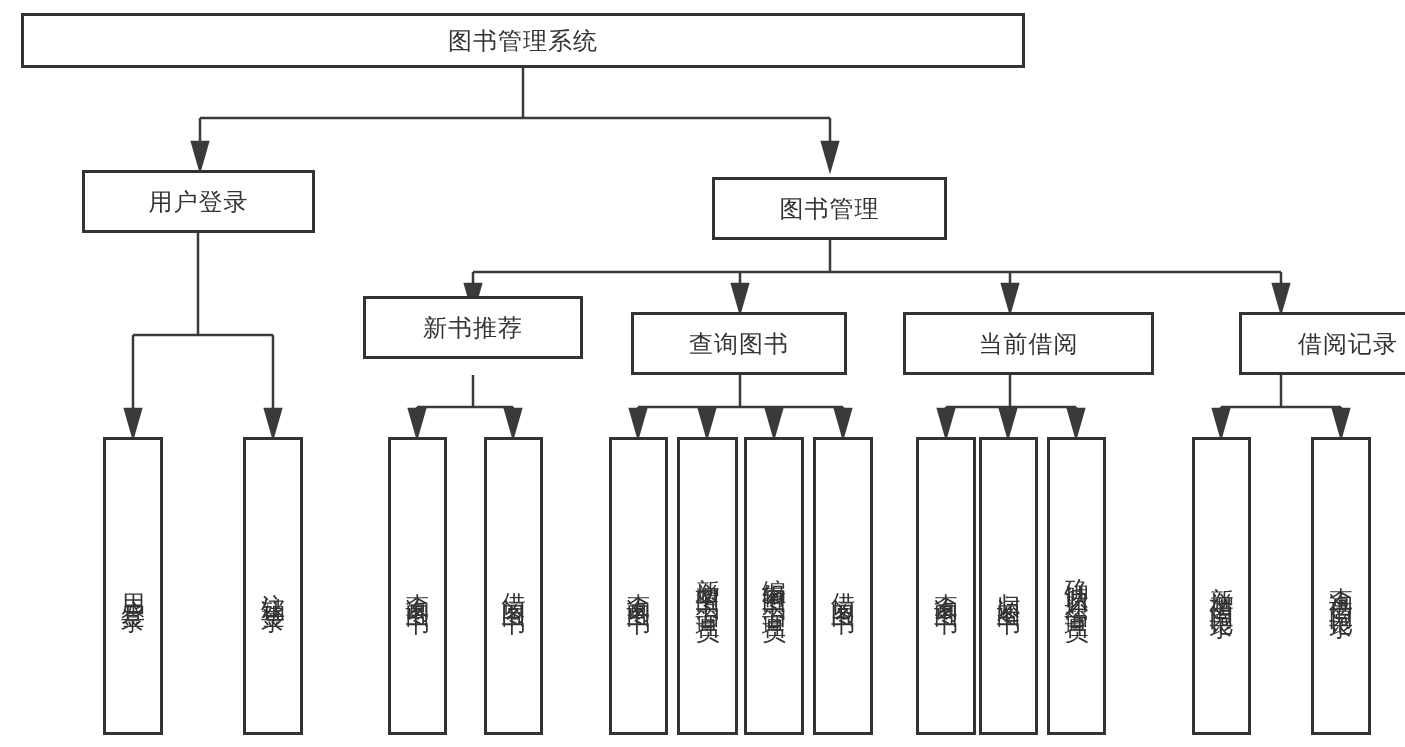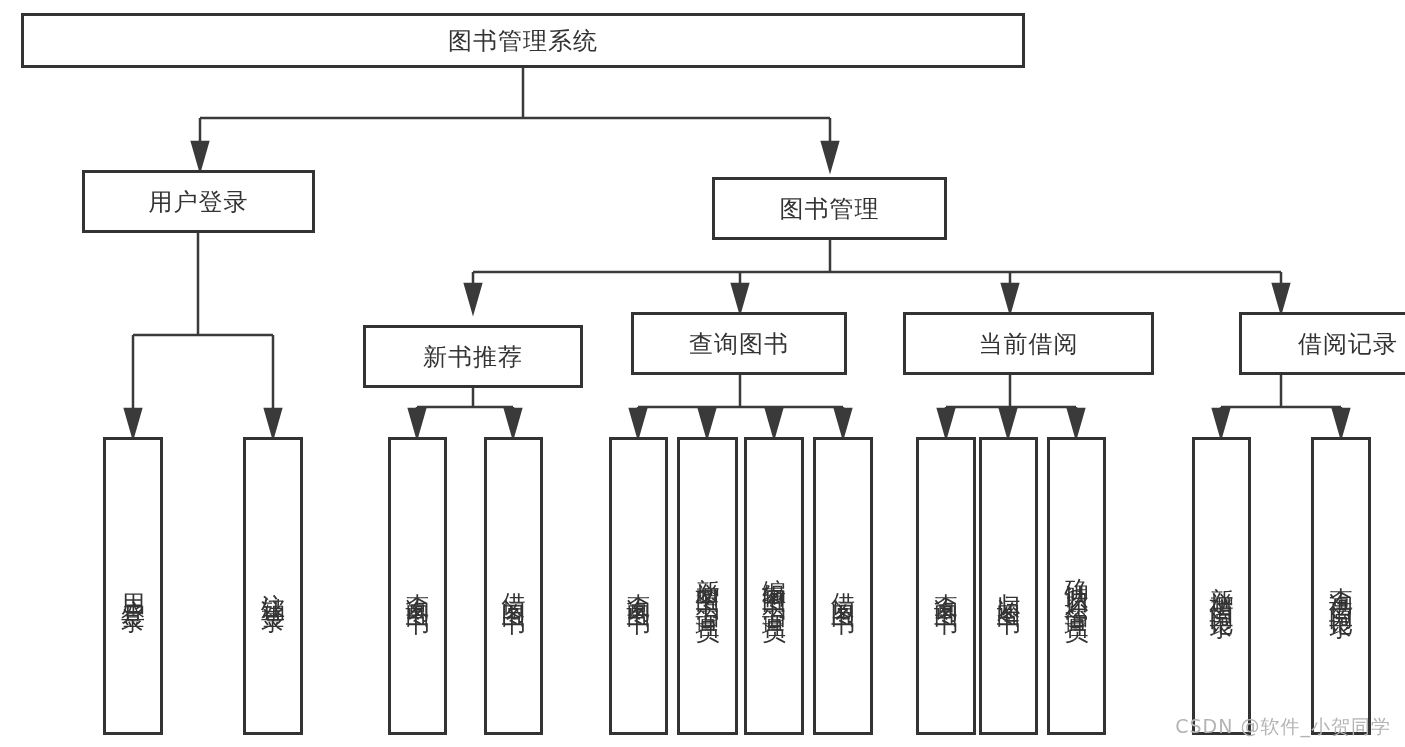--- a/index.html
+++ b/index.html
@@ -99,21 +99,21 @@
         <polygon points="1341,437 1333,409 1349,409"></polygon>
       </g>
     </g>
   </svg>
 
   <div class="box" style="left:21px; top:13px; width:1004px; height:55px;">图书管理系统</div>
 
   <div class="box" style="left:82px; top:170px; width:233px; height:63px;">用户登录</div>
   <div class="box" style="left:712px; top:170px; width:235px; height:63px;margin-top:7px;">图书管理</div>
 
-  <div class="box" style="left:363px; top:325px; width:220px; height:63px;">新书推荐</div>
+  <div class="box" style="left:363px; top:296px; width:220px; height:63px;">新书推荐</div>
   <div class="box" style="left:631px; top:312px; width:216px; height:63px;">查询图书</div>
   <div class="box" style="left:903px; top:312px; width:251px; height:63px;">当前借阅</div>
   <div class="box" style="left:1239px; top:312px; width:218px; height:63px;">借阅记录</div>
 
   <div class="leaf" style="left:103px; top:437px; width:60px; height:298px;">
     <span>用户登录</span>
   </div>
   <div class="leaf" style="left:243px; top:437px; width:60px; height:298px;">
     <span>注销登录</span>
   </div>
@@ -148,15 +148,14 @@
     <span>确认归还（管理员）</span>
   </div>
 
   <div class="leaf" style="left:1192px; top:437px; width:59px; height:298px;">
     <span>新增借阅记录</span>
   </div>
   <div class="leaf" style="left:1311px; top:437px; width:60px; height:298px;">
     <span>查询借阅记录</span>
   </div>
 
-  <div class="watermark">CSDN @软件_小贺同学</div>
 
 </div>
 
 </body></html>

